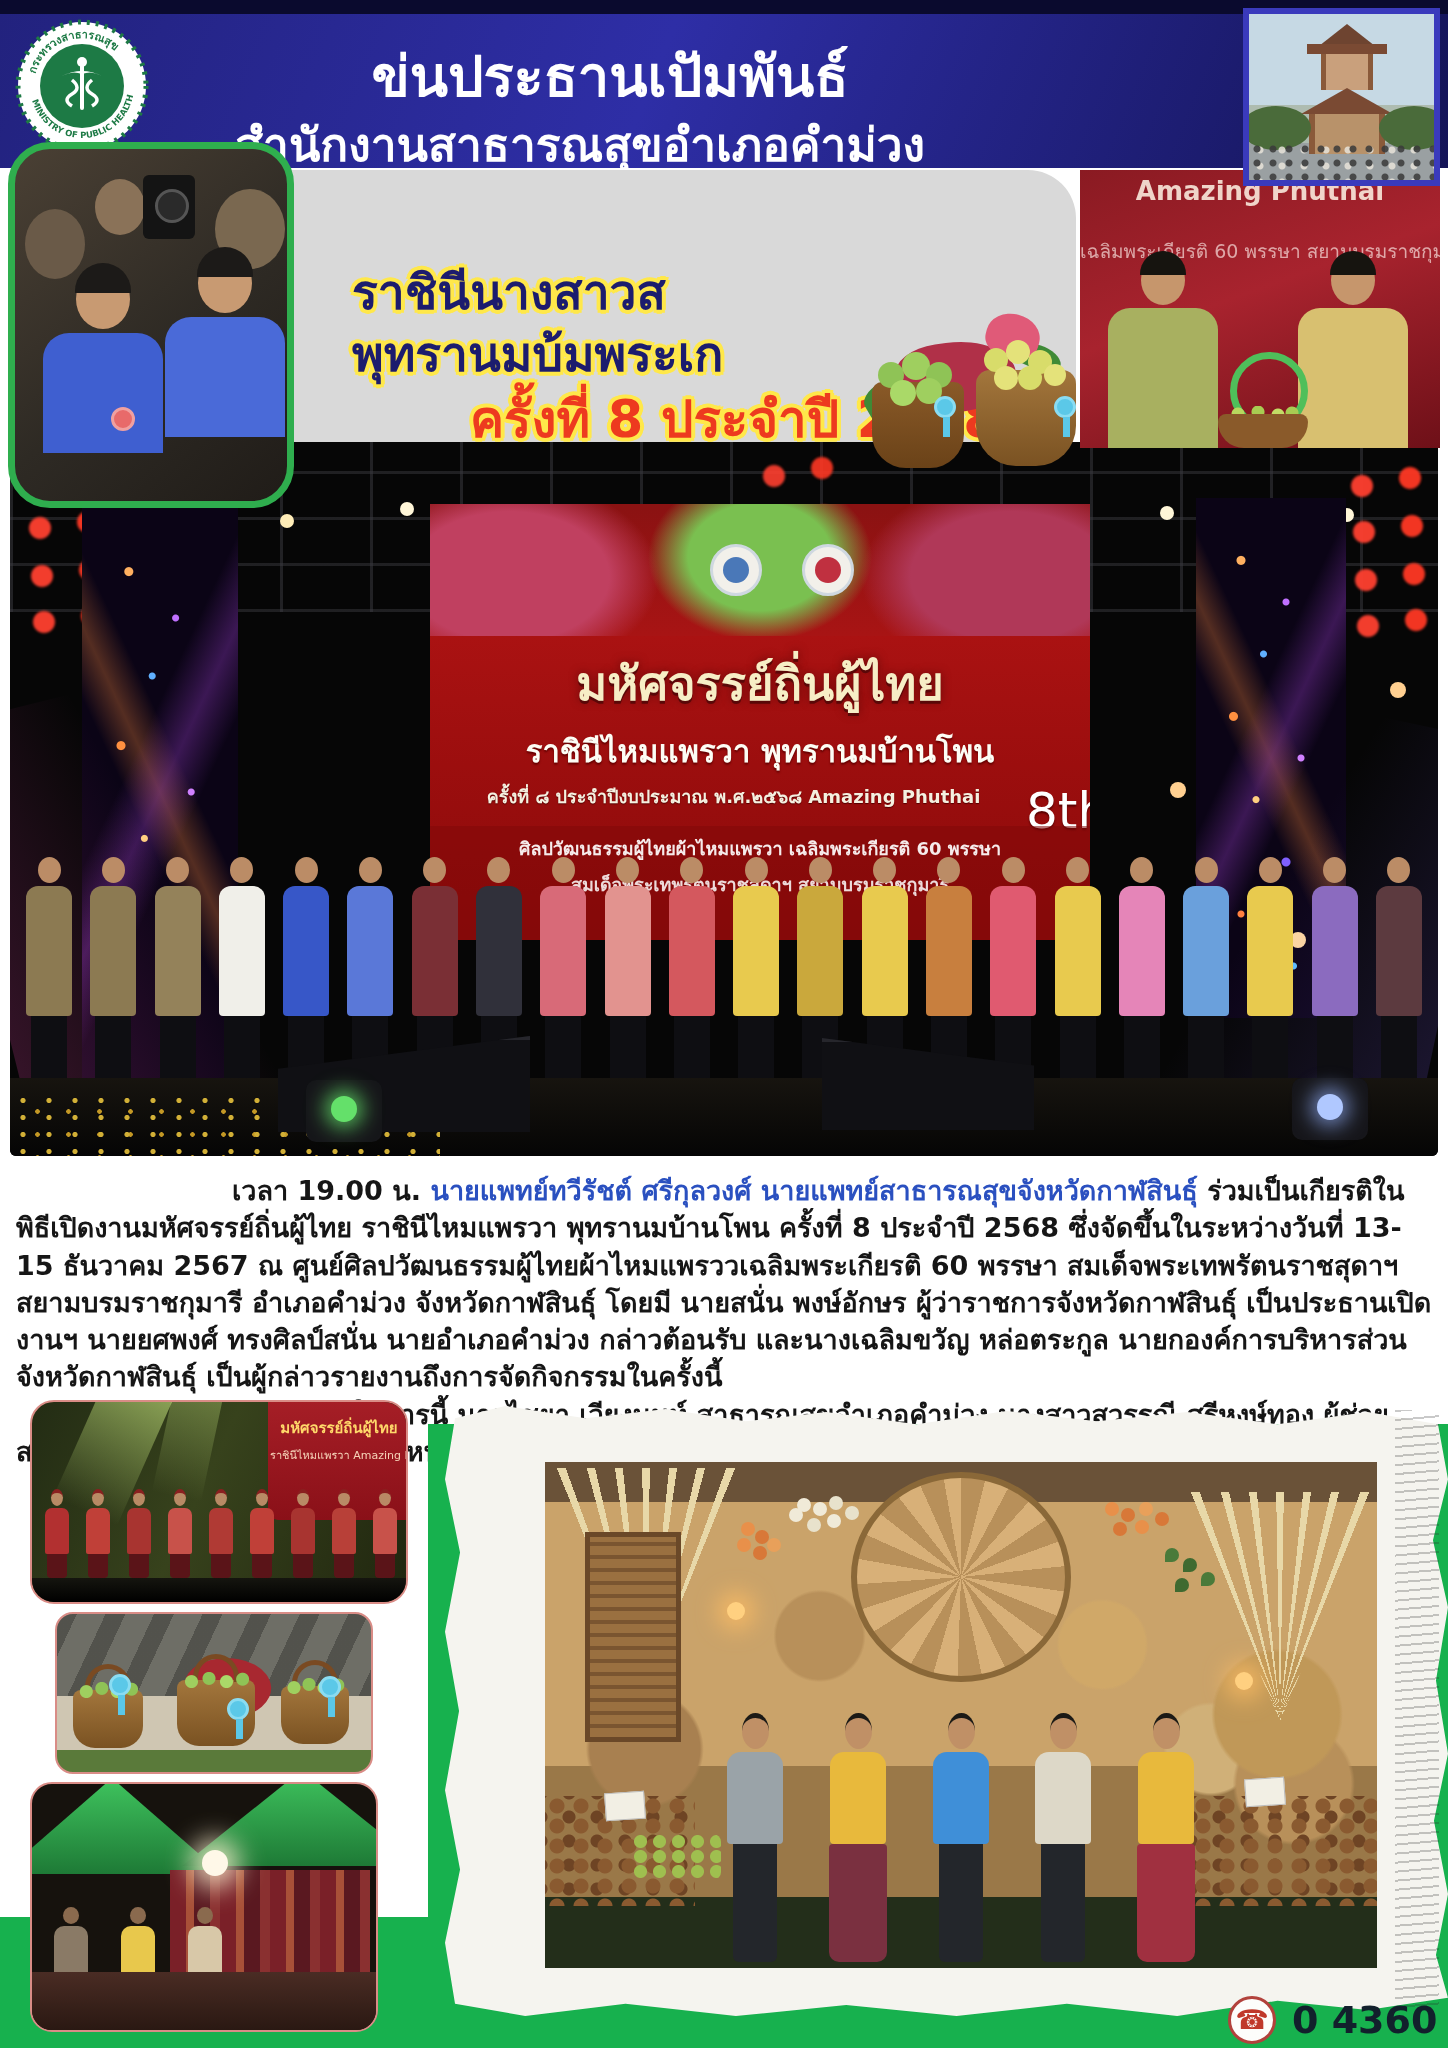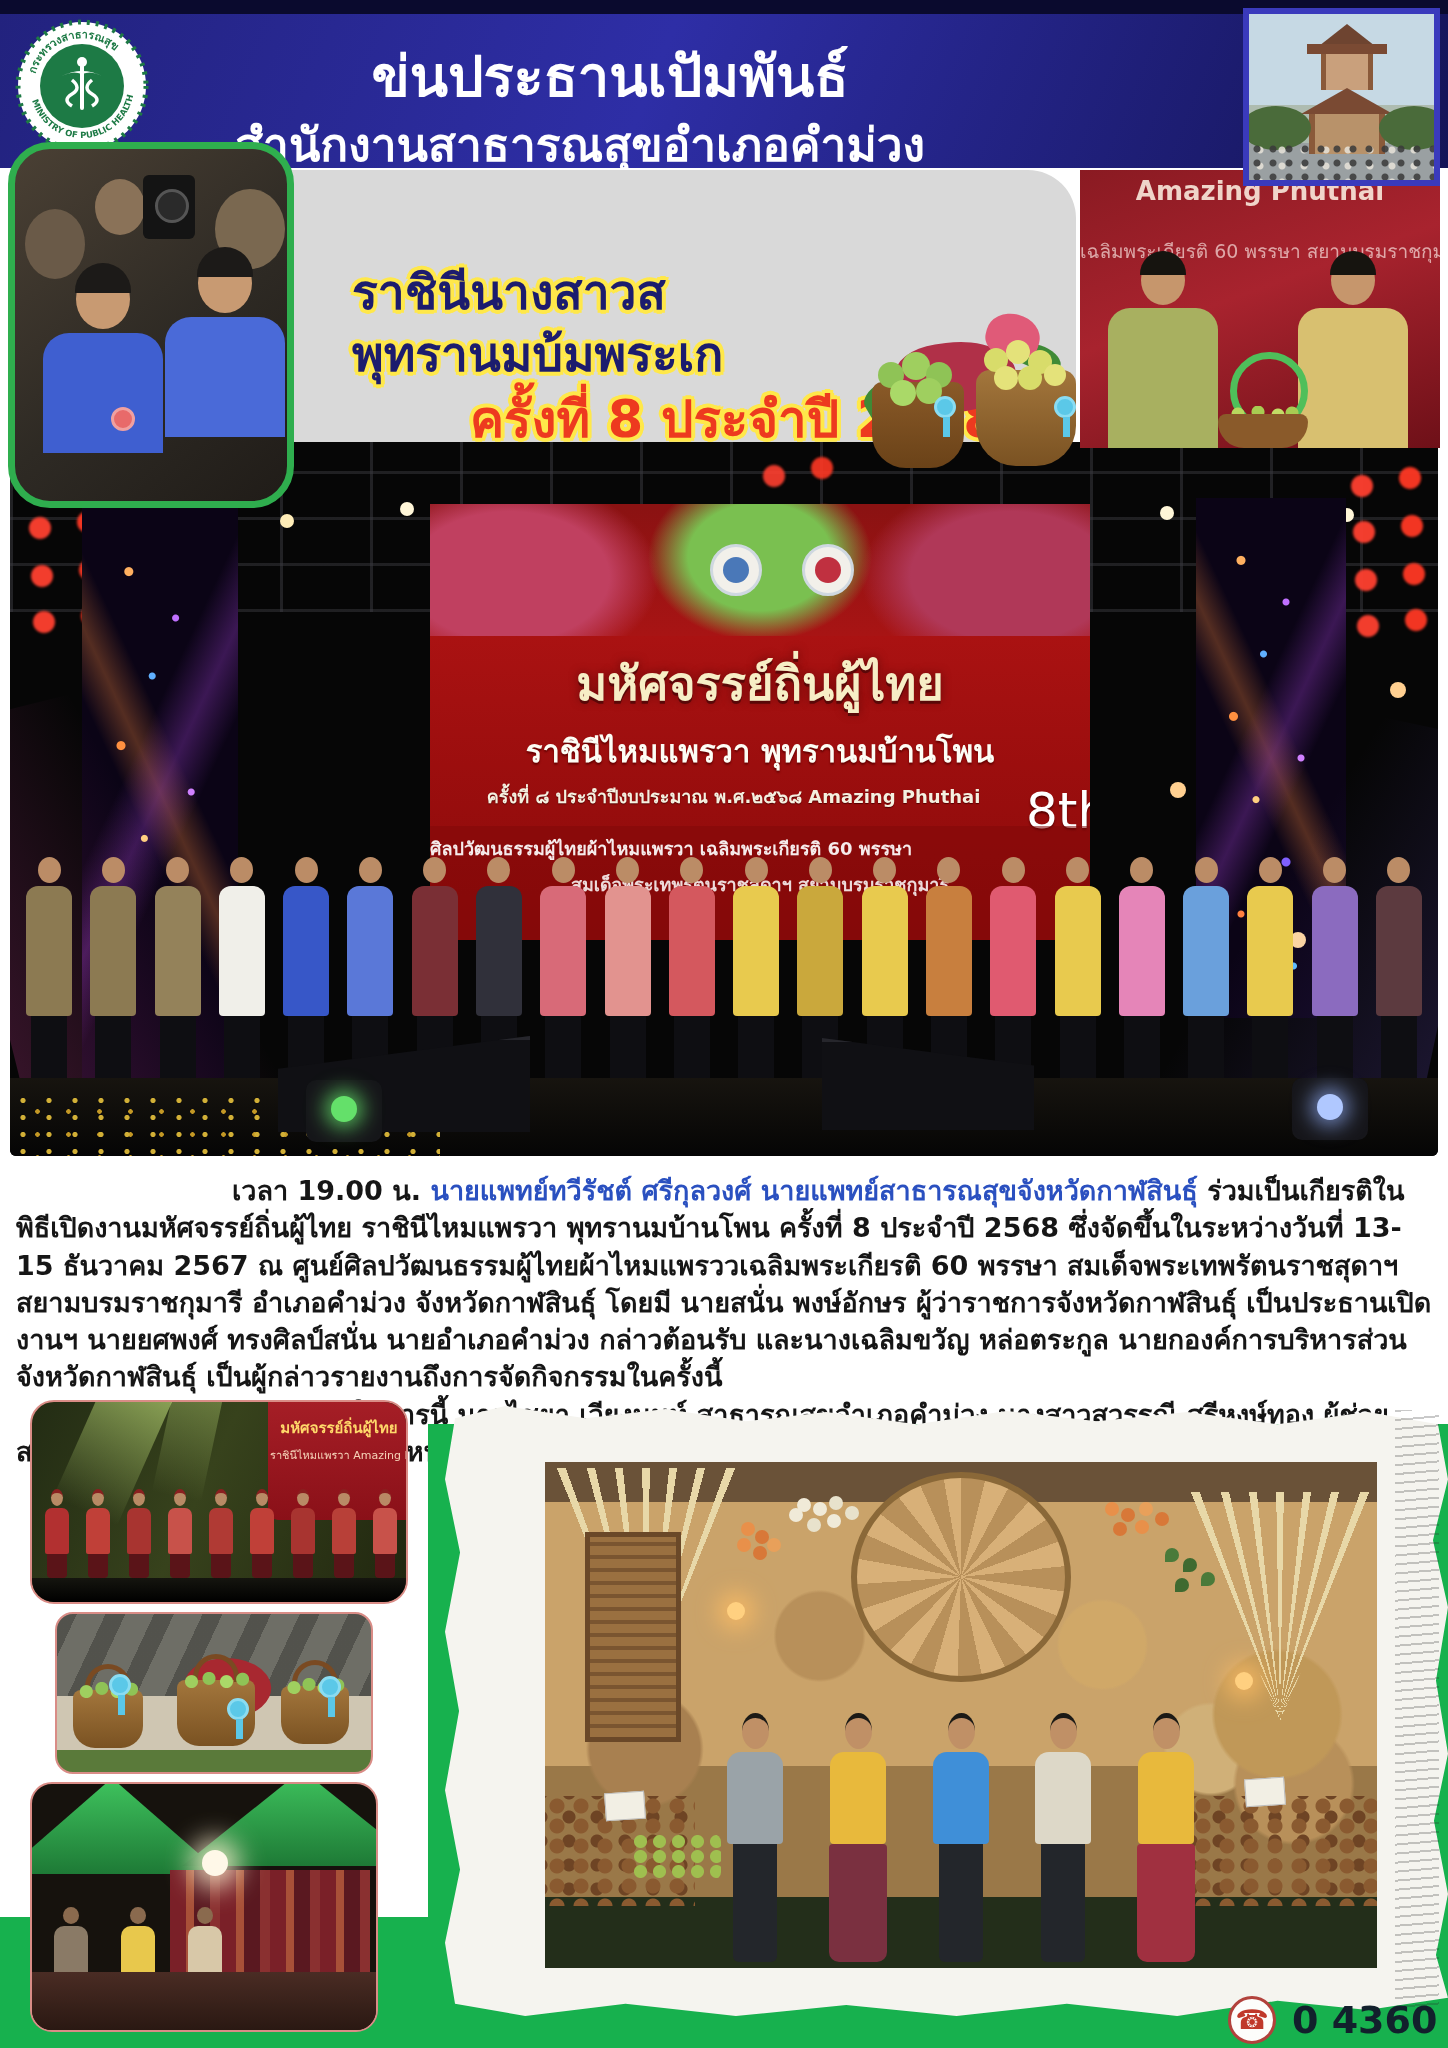--- a/index.html
+++ b/index.html
@@ -100,21 +100,21 @@
   .slogo{top:40px;width:52px;height:52px;border-radius:50%;background:#f2f0ea;border:3px solid #cfd8e0;box-sizing:border-box;}
   .slogo.l{left:280px;} .slogo.r{left:372px;}
   .slogo i{display:block;margin:10px auto 0;width:26px;height:26px;border-radius:50%;}
   .slogo.l i{background:#4a78b8;} .slogo.r i{background:#c03040;}
   .scr-title{left:0;top:142px;width:100%;text-align:center;color:#f7eec6;font-size:47px;font-weight:800;white-space:nowrap;
     text-shadow:0 3px 0 #5a0808,0 0 10px rgba(90,8,8,.8);}
   .scr-sub{left:0;top:222px;width:100%;text-align:center;color:#fdfdf5;font-size:31px;font-weight:800;white-space:nowrap;text-shadow:0 2px 2px #600;}
   .scr-l3{left:0;top:278px;width:92%;text-align:center;color:#f5f0e0;font-size:18px;font-weight:700;white-space:nowrap;text-shadow:0 1px 1px #500;}
   .scr-8{left:596px;top:278px;color:#fff;font-size:50px;font-weight:400;text-shadow:0 2px 2px #500;}
   .scr-banner{left:0;top:322px;width:100%;height:114px;background:rgba(130,10,10,.55);}
-  .scr-b1{left:0;top:330px;width:100%;text-align:left;color:rgba(255,255,255,.92);font-size:18px;font-weight:700;white-space:nowrap;}
+  .scr-b1{left:0;top:330px;width:100%;text-align:center;color:rgba(255,255,255,.92);font-size:18px;font-weight:700;white-space:nowrap;}
   .scr-b2{left:0;top:366px;width:100%;text-align:center;color:rgba(255,255,255,.85);font-size:18px;font-weight:700;white-space:nowrap;}
   .people-row{left:8px;right:8px;bottom:62px;height:266px;display:flex;justify-content:space-between;align-items:flex-end;padding:0 8px;}
   .people-row .fig{display:flex;flex-direction:column;align-items:center;}
   .people-row .fig-head{width:23px;height:26px;border-radius:50%;background:#bb8c66;}
   .people-row .fig-body{width:46px;height:130px;margin-top:3px;border-radius:12px 12px 4px 4px;}
   .people-row .fig::after{content:"";width:36px;height:78px;background:#0e0e12;border-radius:0 0 6px 6px;}
   .floor{left:0;bottom:0;width:100%;height:78px;background:linear-gradient(#17140f,#050505);}
   .petals{left:0;bottom:0;width:430px;height:64px;opacity:.9;
     background-image:radial-gradient(circle 3px,#e8c23c 0 2.2px,transparent 3px),radial-gradient(circle 2.5px,#d8a828 0 2px,transparent 2.6px);
     background-size:26px 17px,31px 23px;background-position:0 0,12px 8px;}

